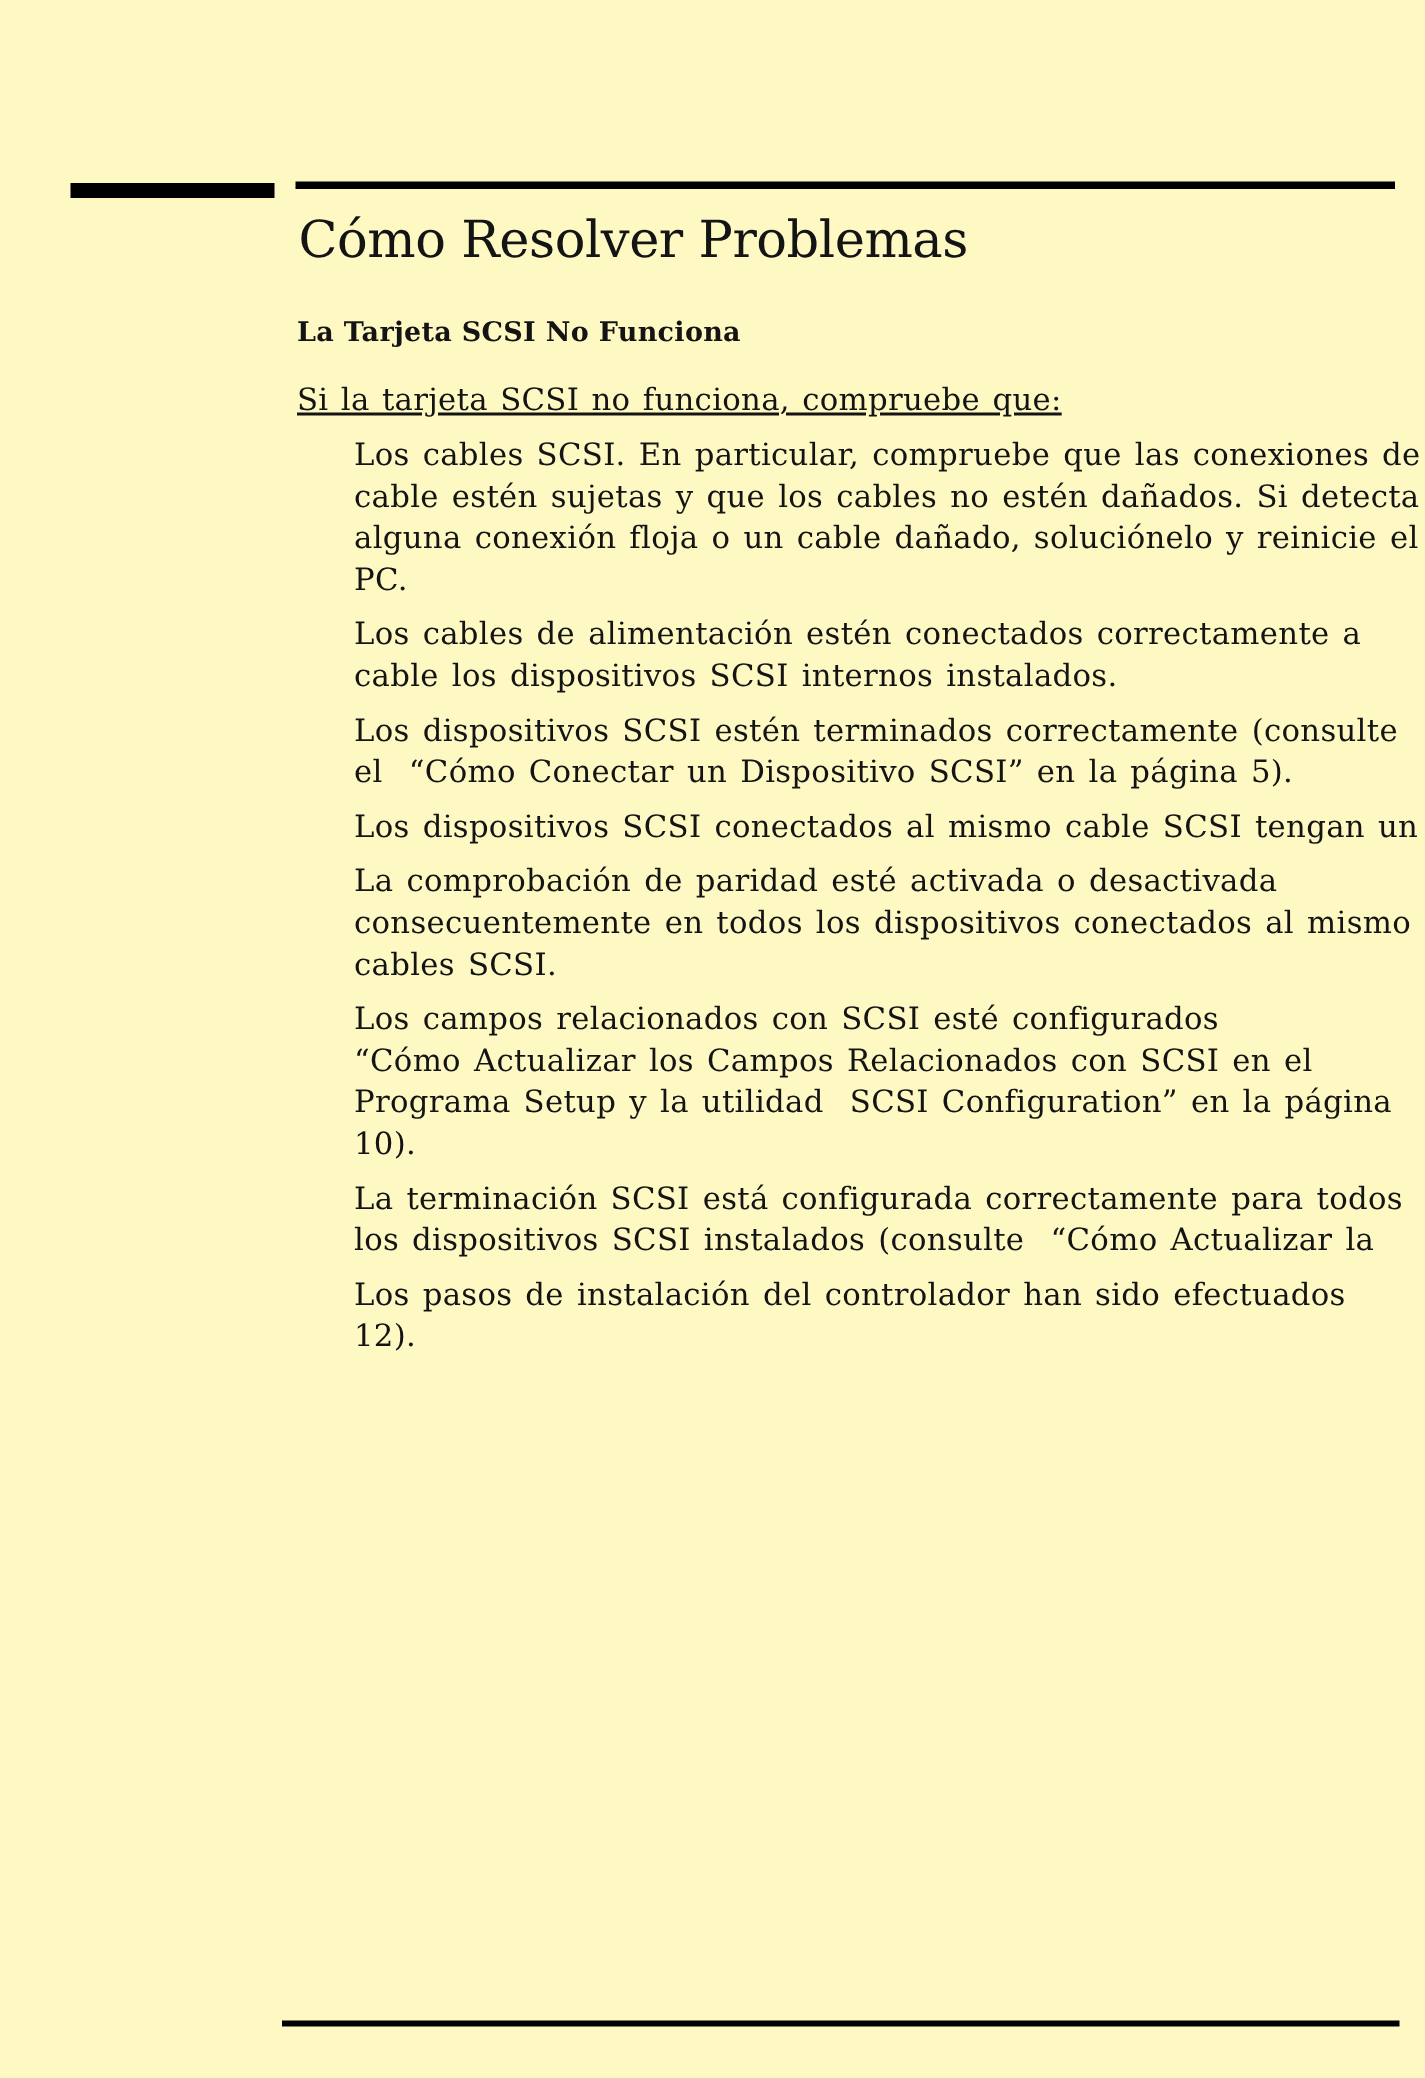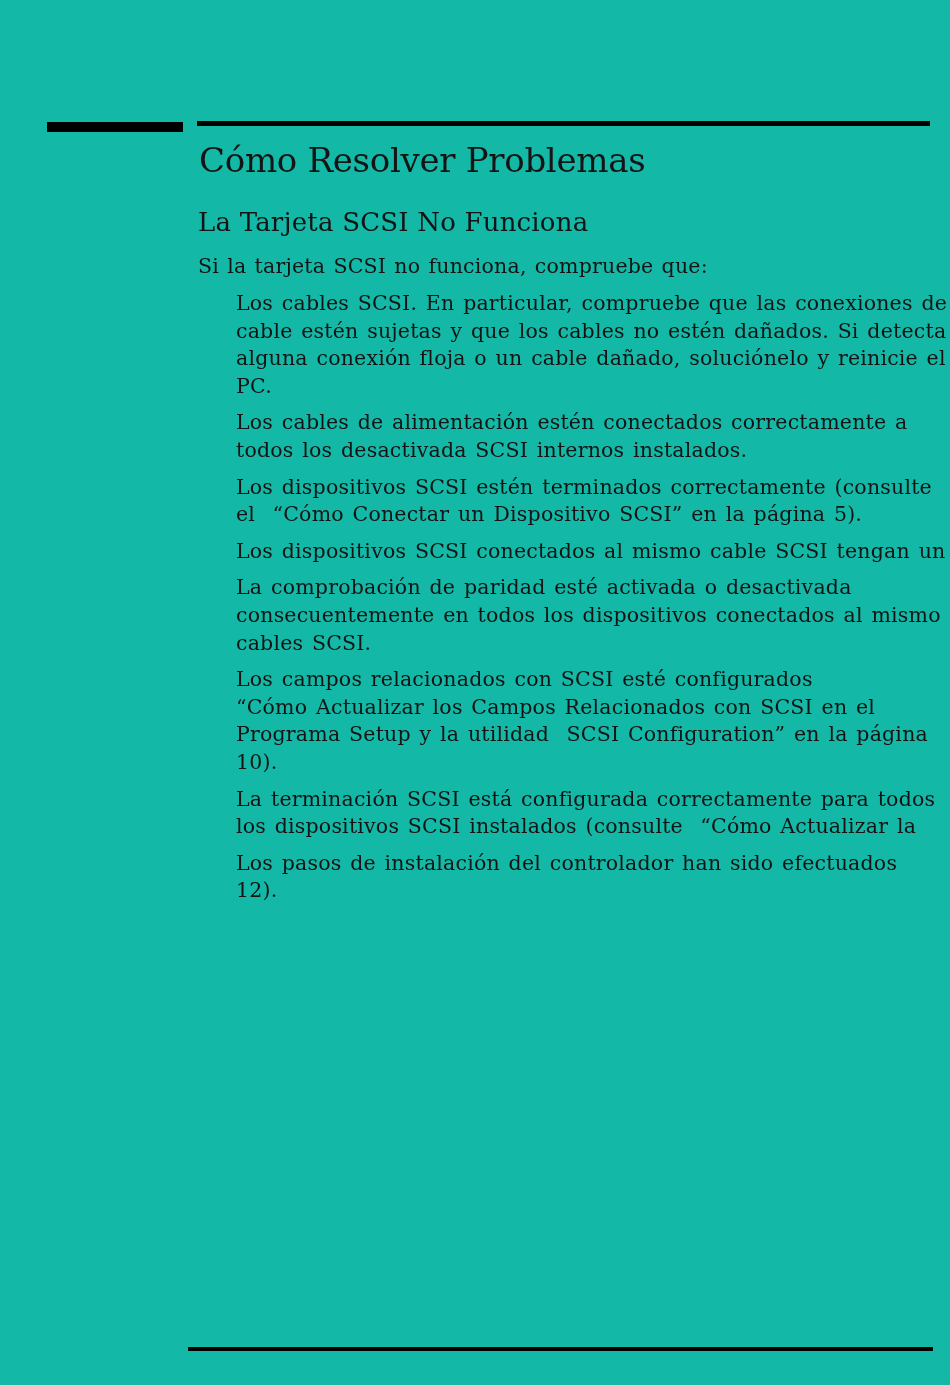--- a/index.html
+++ b/index.html
@@ -4,21 +4,21 @@
 <style>
   * { margin: 0; padding: 0; box-sizing: border-box; }
   html, body { background: #ffffff; }
   body {
     width: 950px; height: 1385px;
     font-family: "DejaVu Serif", serif;
     color: #141414;
     position: relative;
     overflow: hidden;
   }
-  .page { position: absolute; inset: 0; background: #14b8a6; }
+  .page { position: absolute; inset: 0; background: #fef9c3; }
 
   .header-bar {
     position: absolute; left: 47px; top: 122px;
     width: 136px; height: 10px; background: #000000;
   }
   .header-rule {
     position: absolute; left: 197px; top: 121px;
     width: 733px; height: 5px; background: #000000;
   }
   .footer-rule {
@@ -26,27 +26,27 @@
     width: 745px; height: 4px; background: #000000;
   }
 
   .doc-title {
     position: absolute; left: 199px; top: 140px;
     font-size: 34px; line-height: 40px; font-weight: normal;
     letter-spacing: -0.3px; white-space: nowrap;
   }
   .section-heading {
     position: absolute; left: 198px; top: 208px;
-    font-size: 26px; line-height: 28px; font-weight: normal;
+    font-size: 18px; line-height: 28px; font-weight: bold;
     letter-spacing: 0.2px; white-space: nowrap;
   }
   .intro-line {
     position: absolute; left: 198px; top: 253px;
     font-size: 20.5px; line-height: 27px; white-space: nowrap;
-    letter-spacing: 0.2px; word-spacing: 1.5px;
+    letter-spacing: 0.2px; word-spacing: 1.5px; text-decoration: underline;
   }
 
   .checklist {
     position: absolute; left: 236px; top: 290px;
     width: 700px;
     font-size: 20.5px; letter-spacing: 0.2px; word-spacing: 2px;
   }
   .checklist-item { margin: 0 0 9px 0; }
   .text-line { line-height: 27.6px; white-space: nowrap; }
 
@@ -73,21 +73,21 @@
 
     <div class="checklist-item">
       <div class="text-line">Los cables SCSI. En particular, compruebe que las conexiones de</div>
       <div class="text-line">cable estén sujetas y que los cables no estén dañados. Si detecta</div>
       <div class="text-line">alguna conexión floja o un cable dañado, soluciónelo y reinicie el</div>
       <div class="text-line">PC.</div>
     </div>
 
     <div class="checklist-item">
       <div class="text-line">Los cables de alimentación estén conectados correctamente a</div>
-      <div class="text-line">todos los desactivada SCSI internos instalados.</div>
+      <div class="text-line">cable los dispositivos SCSI internos instalados.</div>
     </div>
 
     <div class="checklist-item">
       <div class="text-line">Los dispositivos SCSI estén terminados correctamente (consulte</div>
       <div class="text-line">el &nbsp;“Cómo Conectar un Dispositivo SCSI” en la página 5).</div>
     </div>
 
     <div class="checklist-item">
       <div class="text-line">Los dispositivos SCSI conectados al mismo cable SCSI tengan un</div>
     </div>

